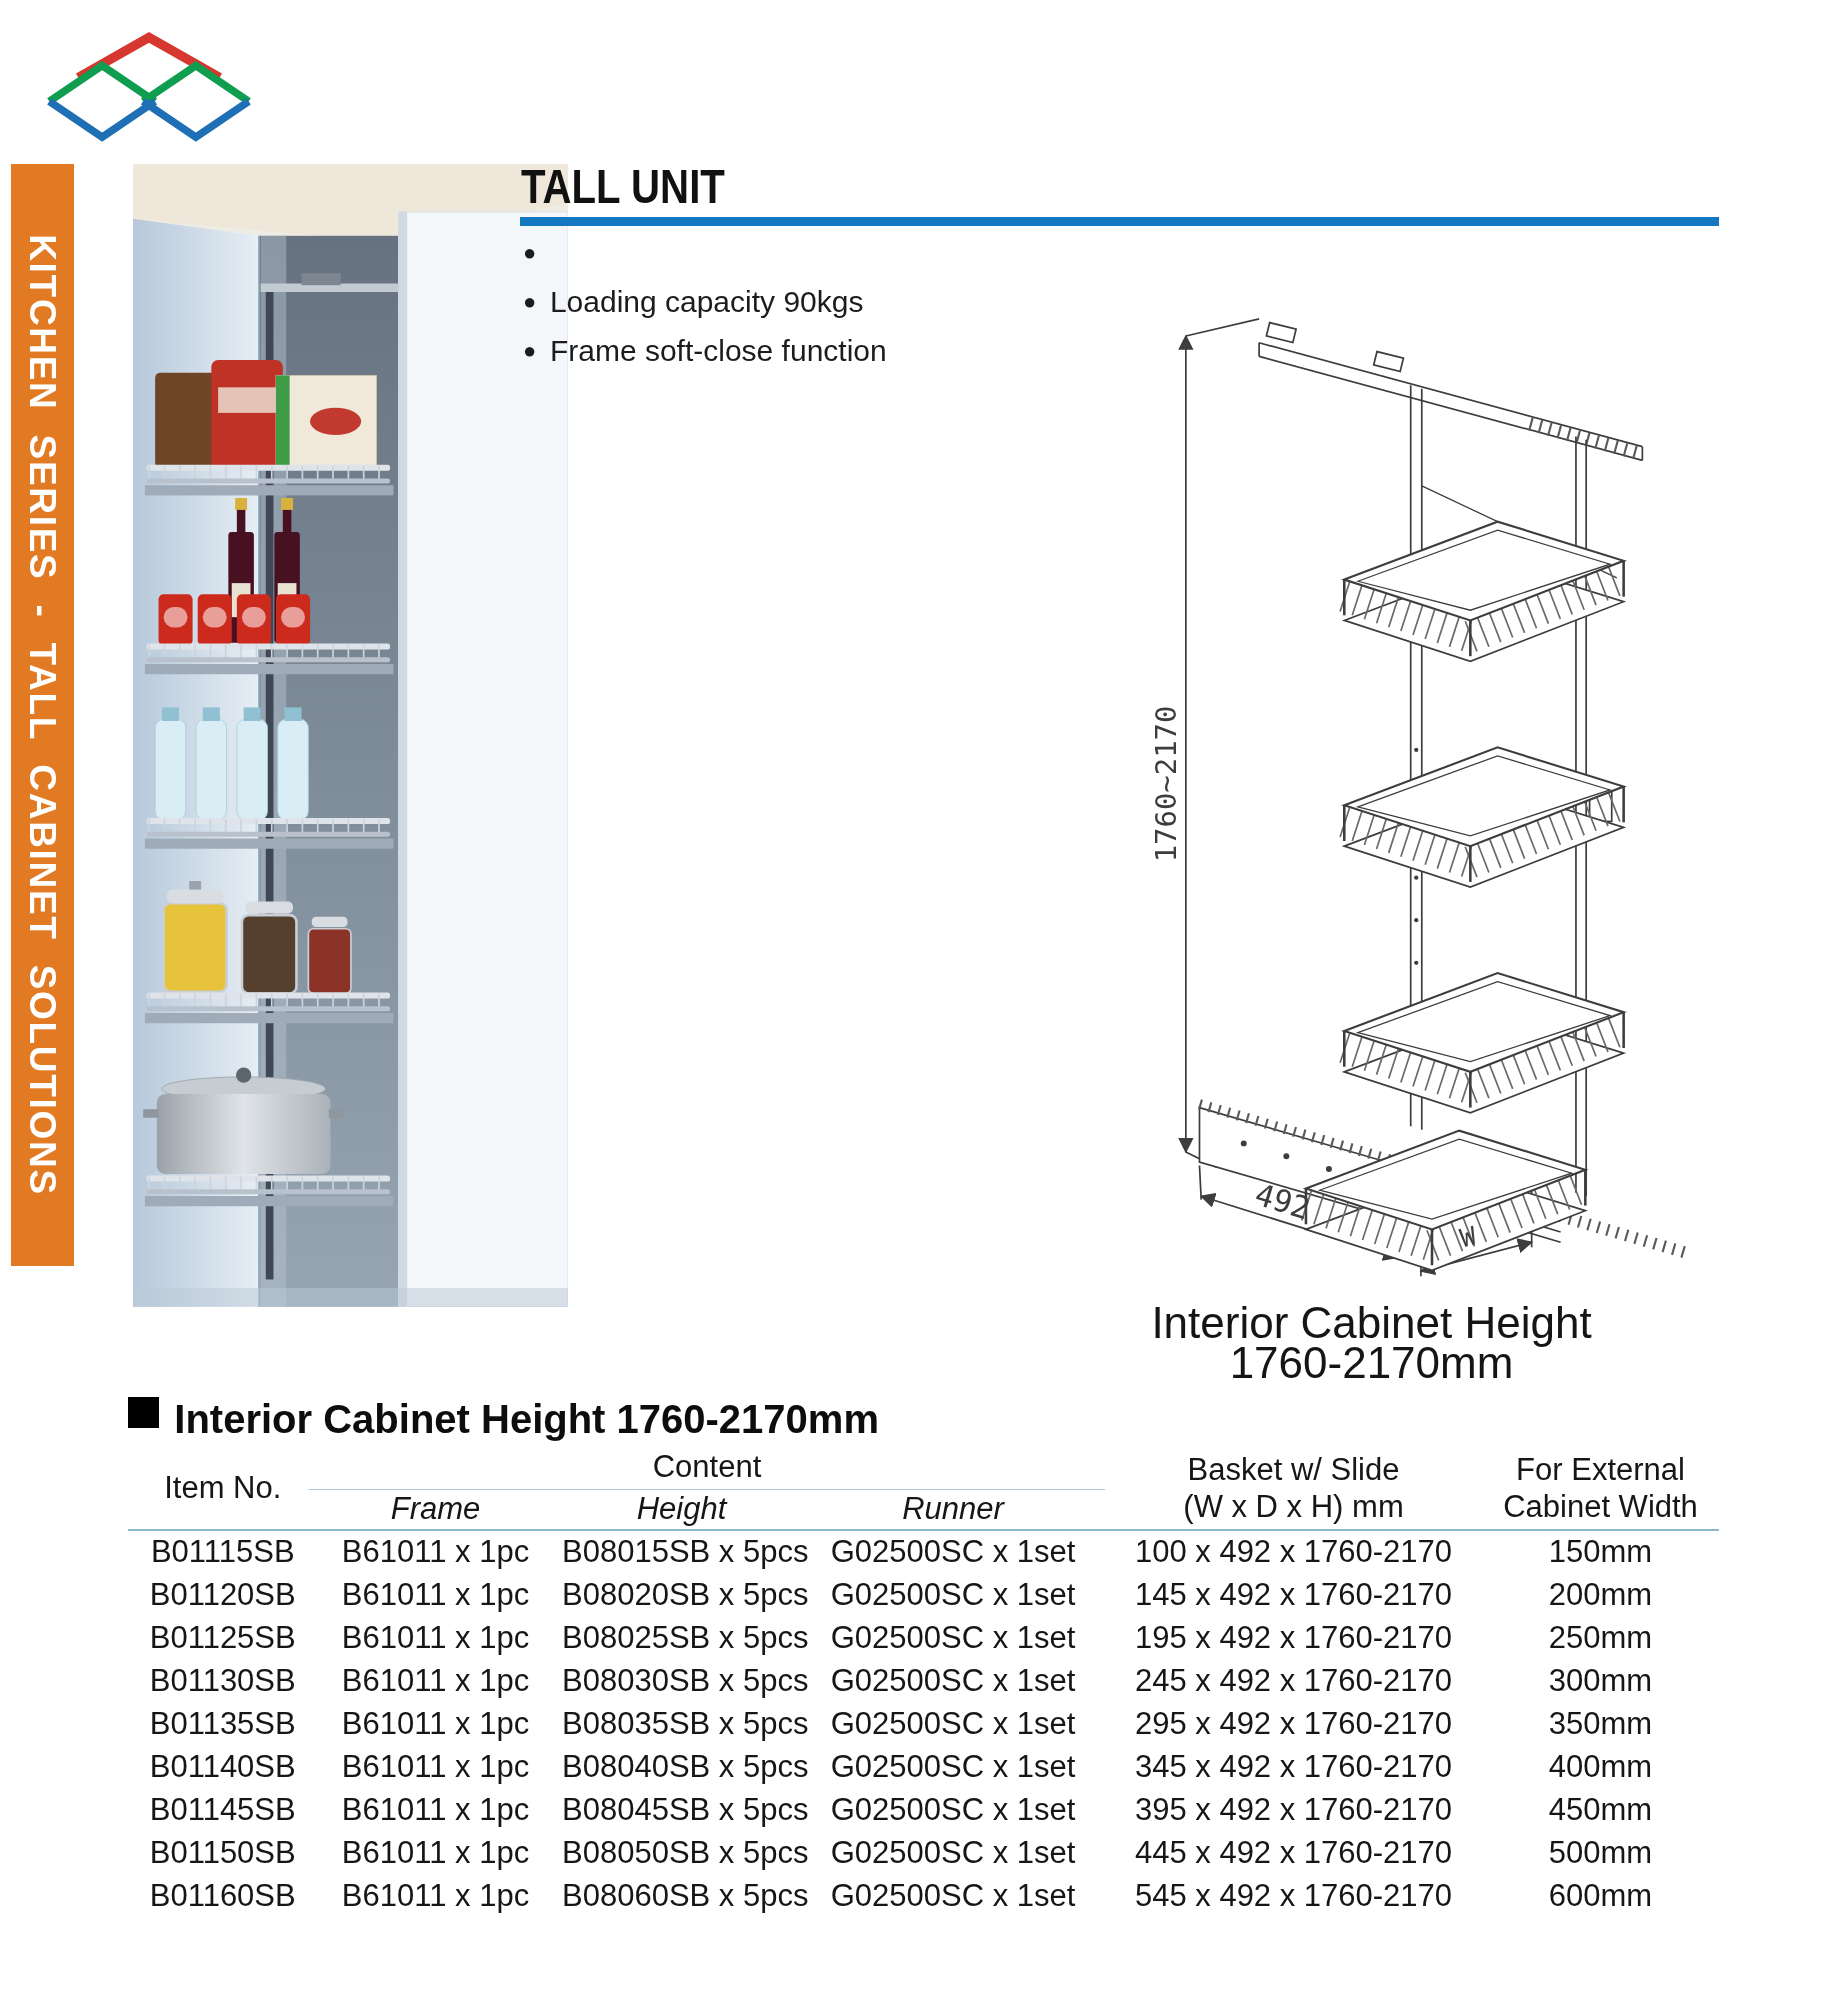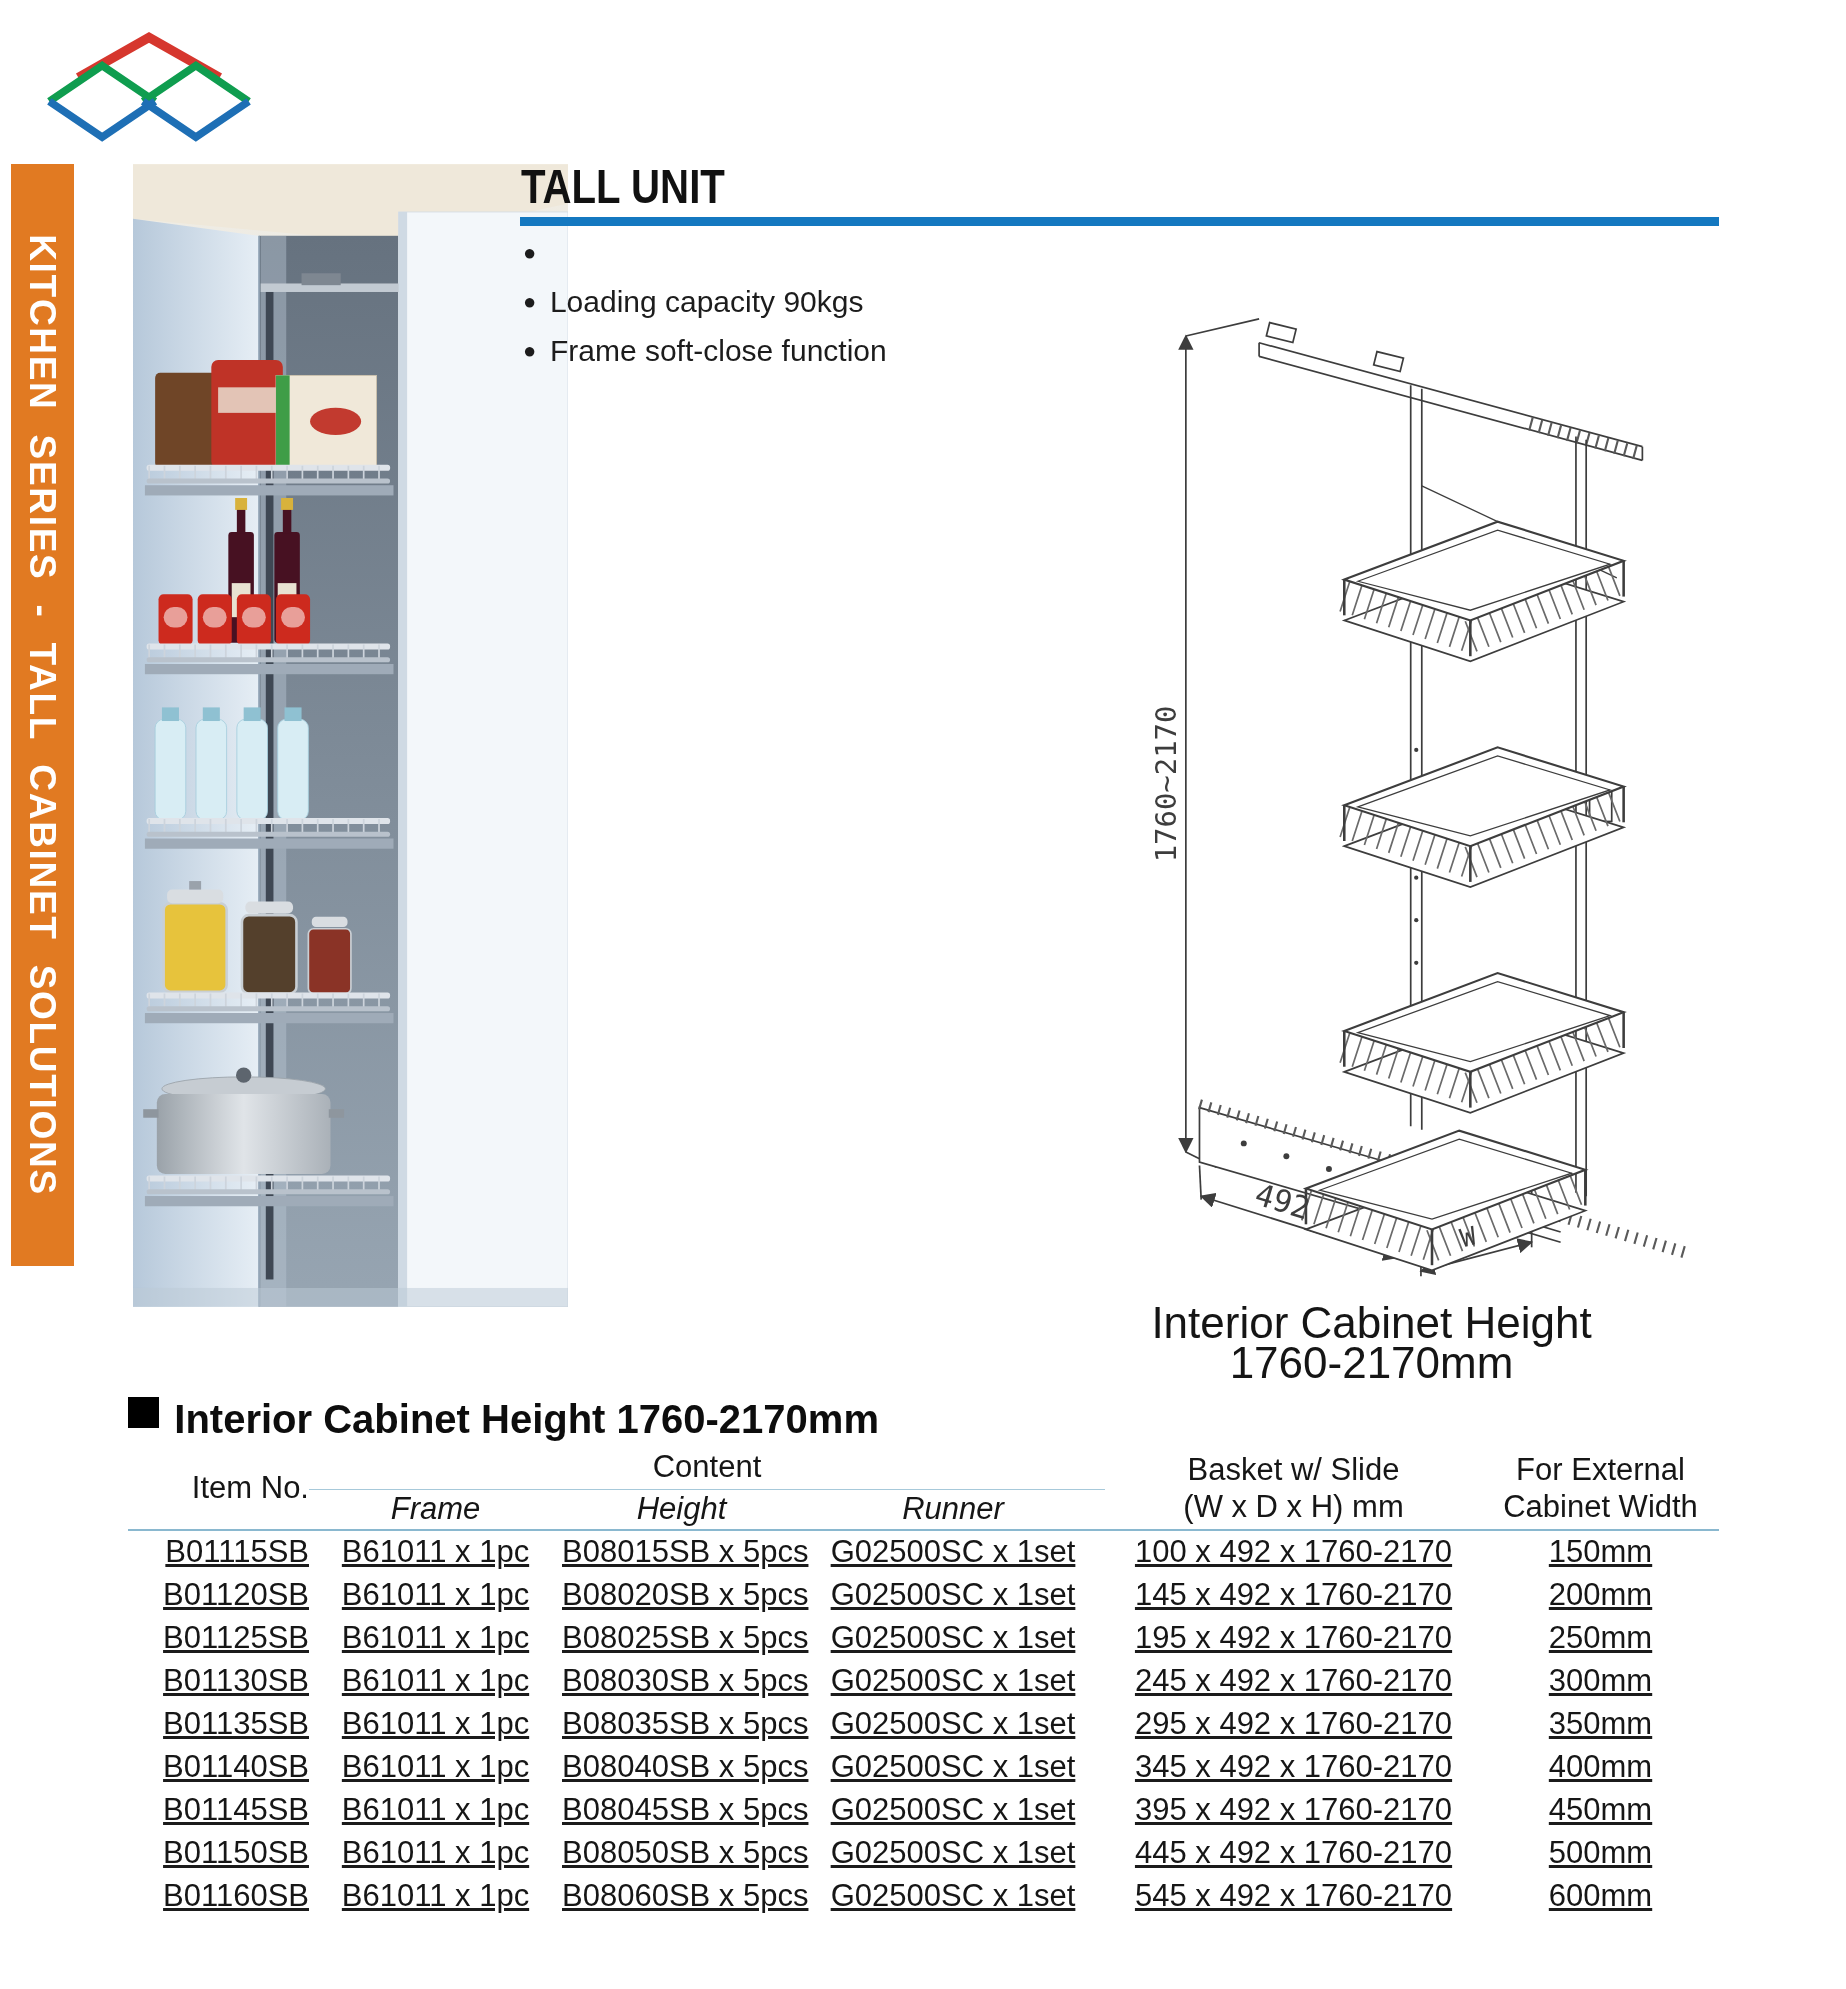--- a/index.html
+++ b/index.html
@@ -43,22 +43,22 @@
   .section-head{position:absolute;left:128px;top:1397px;display:flex;align-items:flex-start;}
   .section-head .sq{width:31px;height:31px;background:#000;margin-right:15.3px;flex:0 0 auto;}
   .section-head .txt{font-size:40px;font-weight:bold;color:#0d0d0d;white-space:nowrap;}
 
   
   .spec-table{position:absolute;left:128px;top:1446px;width:1591px;border-collapse:collapse;table-layout:fixed;}
   .spec-table th,.spec-table td{padding:0;font-weight:normal;font-size:31px;color:#161616;
     text-align:center;vertical-align:middle;white-space:nowrap;}
   .spec-table .r1{height:43px;}
   .spec-table .r2{height:41px;font-style:italic;}
-  .spec-table .drow{height:43px;text-decoration:underline;}
-  .spec-table .col-item{text-align:right;padding-left:8.5px;}
+  .spec-table .drow{height:43px;}
+  .spec-table .col-item{text-align:center;padding-left:8.5px;}
   .th-content{border-bottom:1.7px solid var(--rule);}
   .hline{border-bottom:2.6px solid var(--rule2);}
   .two-line{line-height:37px;}
   .item-code{font-weight:bold;color:var(--green);font-size:31.5px;}
 </style>
 </head>
 <body>
 
 <div id="page">
 

